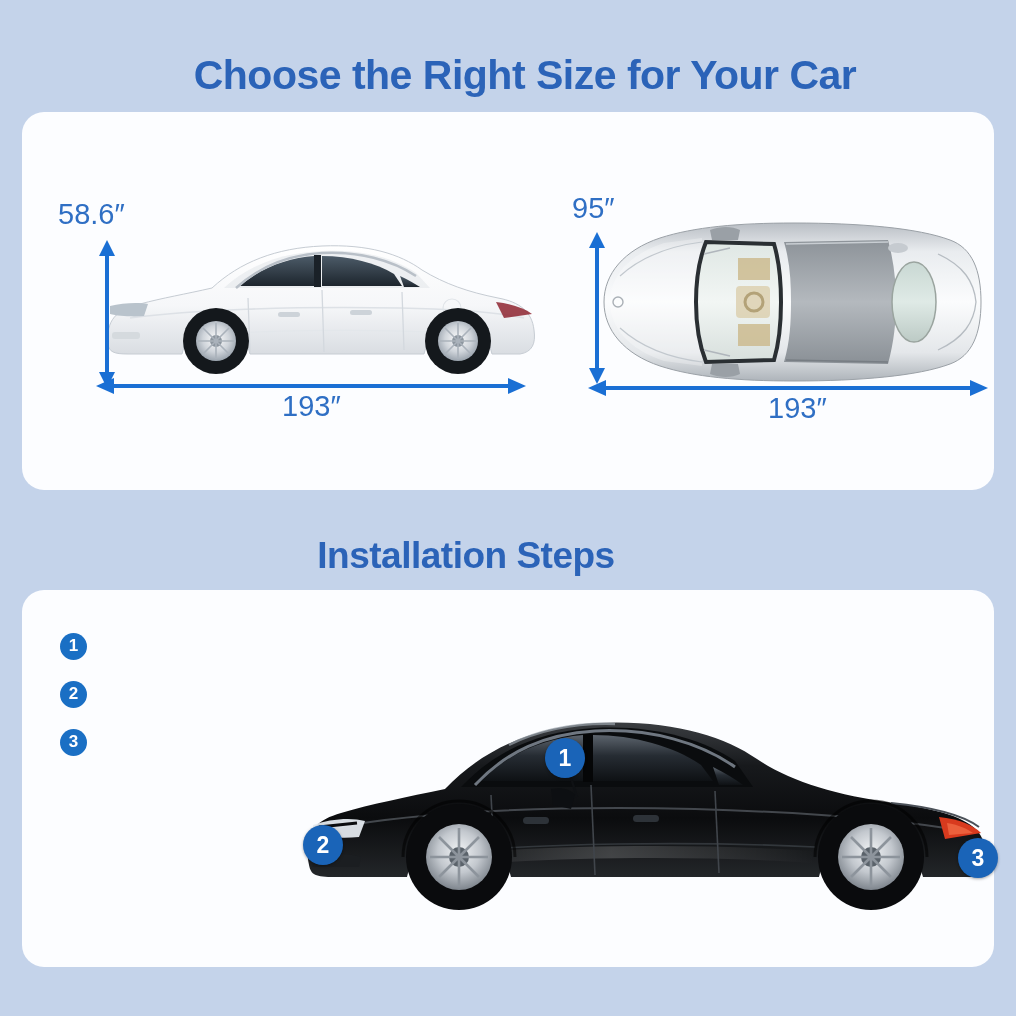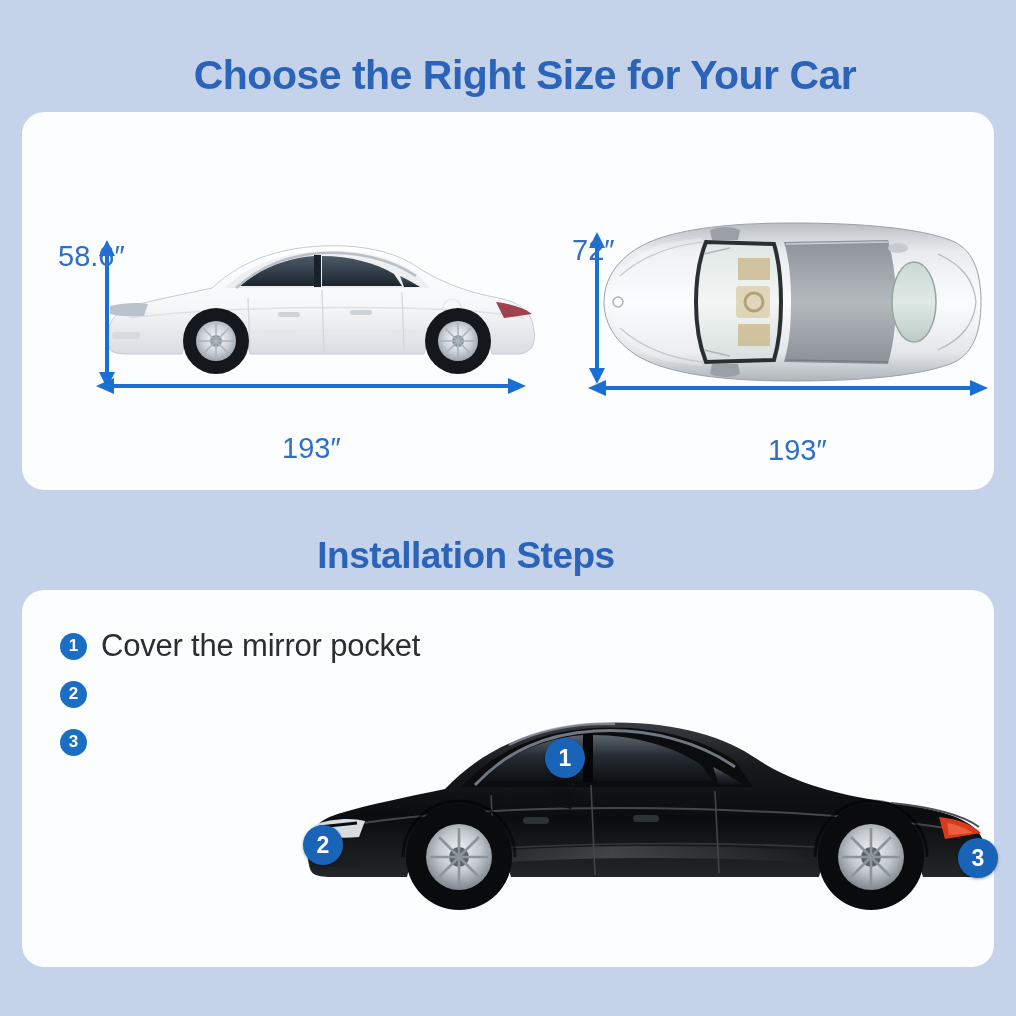--- a/index.html
+++ b/index.html
@@ -56,21 +56,20 @@
     width: 972px;
     height: 377px;
   }
 
   
   .dim-label {
     position: absolute;
     color: #2f6fc4;
     font-size: 29px;
     white-space: nowrap;
-    margin-top: 42px;
   }
   .arrow-svg { position: absolute; overflow: visible; }
 
   
   .car-art { position: absolute; }
 
   
   #steps-list {
     position: absolute;
     left: 60px;
@@ -274,37 +273,36 @@
   <path d="M106,36 L132,30 M106,132 L132,138" stroke="#b0b6bc" stroke-width="1.6"></path>
 
   <circle cx="20" cy="84" r="5" fill="none" stroke="#aab0b6" stroke-width="1.4"></circle>
 </svg>
 
 <svg class="arrow-svg" style="left:586px; top:232px;" width="22" height="152" viewBox="0 0 22 152">
   <line x1="11" y1="12" x2="11" y2="140" stroke="#1a6fd4" stroke-width="4"></line>
   <polygon points="11,0 3,16 19,16" fill="#1a6fd4"></polygon>
   <polygon points="11,152 3,136 19,136" fill="#1a6fd4"></polygon>
 </svg>
-<div class="dim-label" style="left:572px; top:192px;">72″</div>
+<div class="dim-label" style="left:572px; top:192px;">95″</div>
 
 <svg class="arrow-svg" style="left:588px; top:377px;" width="400" height="22" viewBox="0 0 400 22">
   <line x1="14" y1="11" x2="386" y2="11" stroke="#1a6fd4" stroke-width="4"></line>
   <polygon points="0,11 18,3 18,19" fill="#1a6fd4"></polygon>
   <polygon points="400,11 382,3 382,19" fill="#1a6fd4"></polygon>
 </svg>
 <div class="dim-label" style="left:768px; top:392px;">193″</div>
 
 <div class="section-title" id="title-steps">Installation Steps</div>
 
 <div class="card" id="card-steps"></div>
 
 <div id="steps-list">
   <div class="step-row">
     <div class="step-badge">1</div>
-    <div class="step-text">Cover the mirror pocket</div>
   </div>
   <div class="step-row">
     <div class="step-badge">2</div>
   </div>
   <div class="step-row">
     <div class="step-badge">3</div>
   </div>
 </div>
 
 <svg class="car-art" id="car-side-black" style="left:295px; top:705px;" width="700" height="230" viewBox="0 0 700 230">

